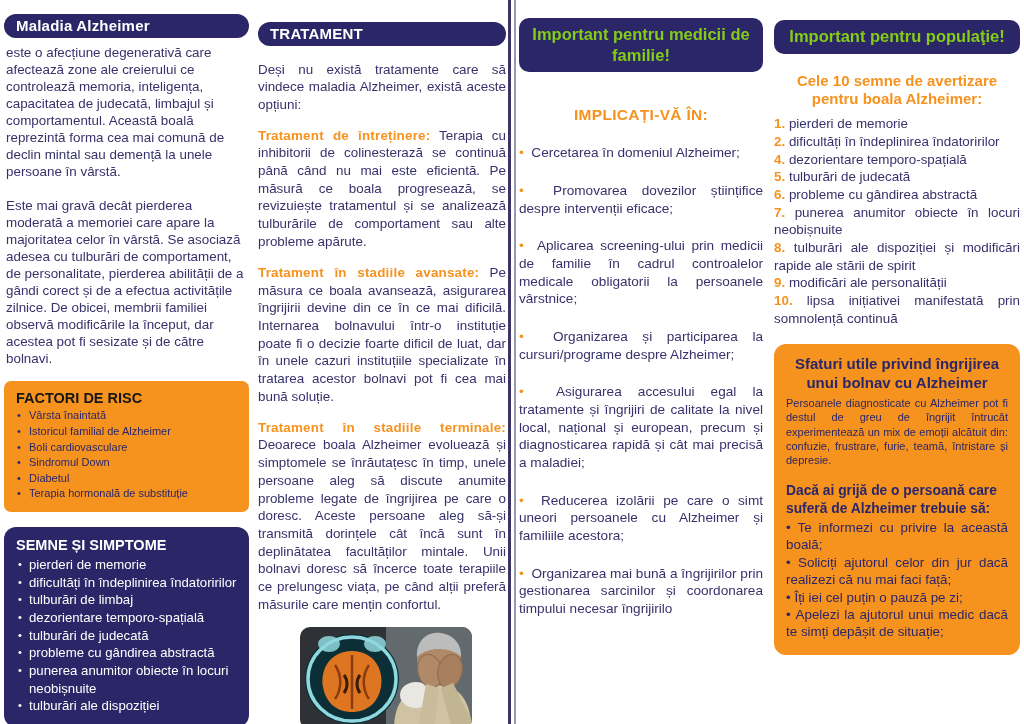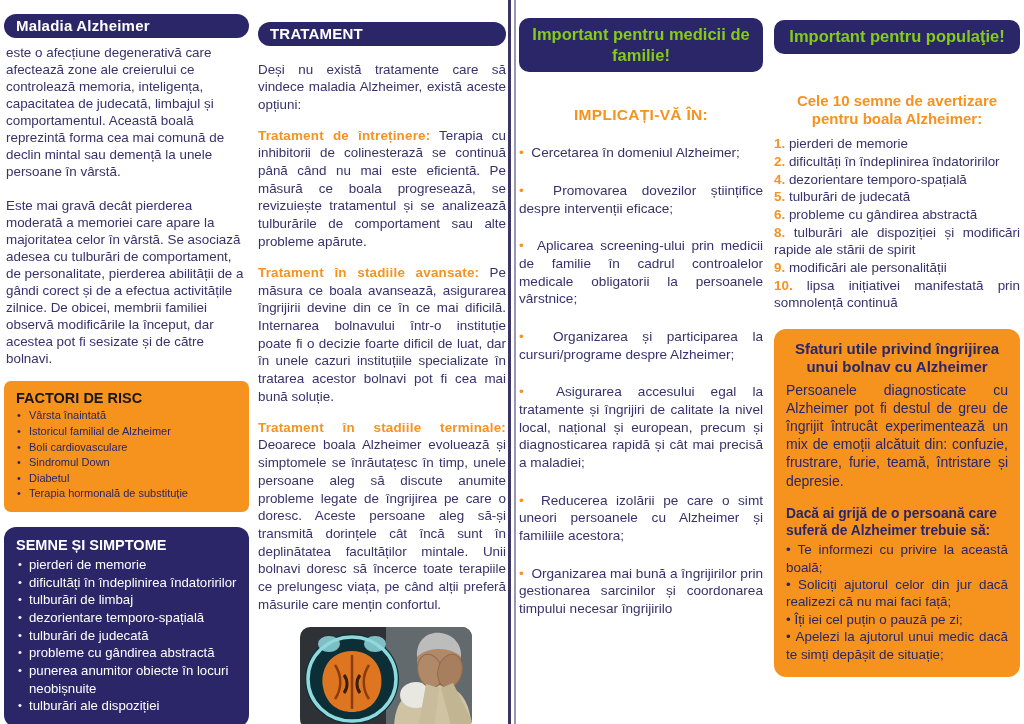--- a/index.html
+++ b/index.html
@@ -55,31 +55,31 @@
   .treat-sec .sec-title{color:#f6921e;font-weight:bold;letter-spacing:.2px;}
   .photo-wrap{margin:12px 0 0 42px;}
 
   
   #col3 .imp-sub{margin-top:34px;text-align:center;color:#f6921e;font-weight:bold;font-size:15.5px;letter-spacing:.3px;}
   .dots{list-style:none;margin:10px 0 0 0;padding:0;}
   .dots li{margin-top:20px;font-size:13.6px;line-height:1.3;text-align:justify;}
   .dots li::before{content:"\2022\00a0\00a0";color:#f6921e;}
 
   
-  #col4 .warn-sub{margin-top:38px;text-align:center;color:#f6921e;font-weight:bold;font-size:15px;line-height:1.25;}
+  #col4 .warn-sub{margin-top:18px;text-align:center;color:#f6921e;font-weight:bold;font-size:15px;line-height:1.25;}
   .warnlist{list-style:none;margin:6px 0 0 0;padding:0;}
   .warnlist li{font-size:13.4px;line-height:1.32;text-align:justify;}
   .warnlist .num{color:#f6921e;font-weight:bold;}
 
   .tips-box{
     background:#f6921e;border-radius:12px;margin-top:17px;
     padding:11px 12px 14px 12px;color:#2b2667;min-height:268px;
   }
   .tips-box .tips-title{font-weight:bold;font-size:15px;text-align:center;line-height:1.22;margin-bottom:4px;}
-  .tips-box .tips-body{font-size:14px;line-height:1.3;text-align:justify;}
+  .tips-box .tips-body{font-size:11px;line-height:1.3;text-align:justify;}
   .tips-box .tips-sub{font-weight:bold;font-size:13.8px;line-height:1.25;margin-top:15px;}
   .tips-box ul{list-style:none;margin:2px 0 0 0;padding:0;}
   .tips-box li{font-size:13.4px;line-height:1.3;text-align:justify;}
   .tips-box li::before{content:"\2022\00a0";}
 
   
   .fold-line-1{position:absolute;left:508px;top:0;width:3px;height:724px;background:#3b3566;}
   .fold-line-2{position:absolute;left:514px;top:0;width:2px;height:724px;background:#9a96b4;}
 </style>
 </head>
@@ -182,20 +182,21 @@
 
 <div class="col" id="col4">
   <div class="bighead">Important pentru populaţie!</div>
   <div class="warn-sub">Cele 10 semne de avertizare pentru boala Alzheimer:</div>
   <ol class="warnlist">
     <li><span class="num">1.</span> <span>pierderi de memorie</span></li>
     <li><span class="num">2.</span> <span>dificultăți în îndeplinirea îndatoririlor</span></li>
     <li><span class="num">4.</span> <span>dezorientare temporo-spațială</span></li>
     <li><span class="num">5.</span> <span>tulburări de judecată</span></li>
     <li><span class="num">6.</span> <span>probleme cu gândirea abstractă</span></li>
+    <li><span class="num">7.</span> <span>punerea anumitor obiecte în locuri neobișnuite</span></li>
     <li><span class="num">8.</span> <span>tulburări ale dispoziției și modificări rapide ale stării de spirit</span></li>
     <li><span class="num">9.</span> <span>modificări ale personalității</span></li>
     <li><span class="num">10.</span> <span>lipsa inițiativei manifestată prin somnolență continuă</span></li>
   </ol>
 
   <div class="tips-box">
     <div class="tips-title">Sfaturi utile privind îngrijirea unui bolnav cu Alzheimer</div>
     <div class="tips-body">Persoanele diagnosticate cu Alzheimer pot fi destul de greu de îngrijit întrucât experimentează un mix de emoții alcătuit din: confuzie, frustrare, furie, teamă, întristare și depresie.</div>
     <div class="tips-sub">Dacă ai grijă de o persoană care suferă de Alzheimer trebuie să:</div>
     <ul>

